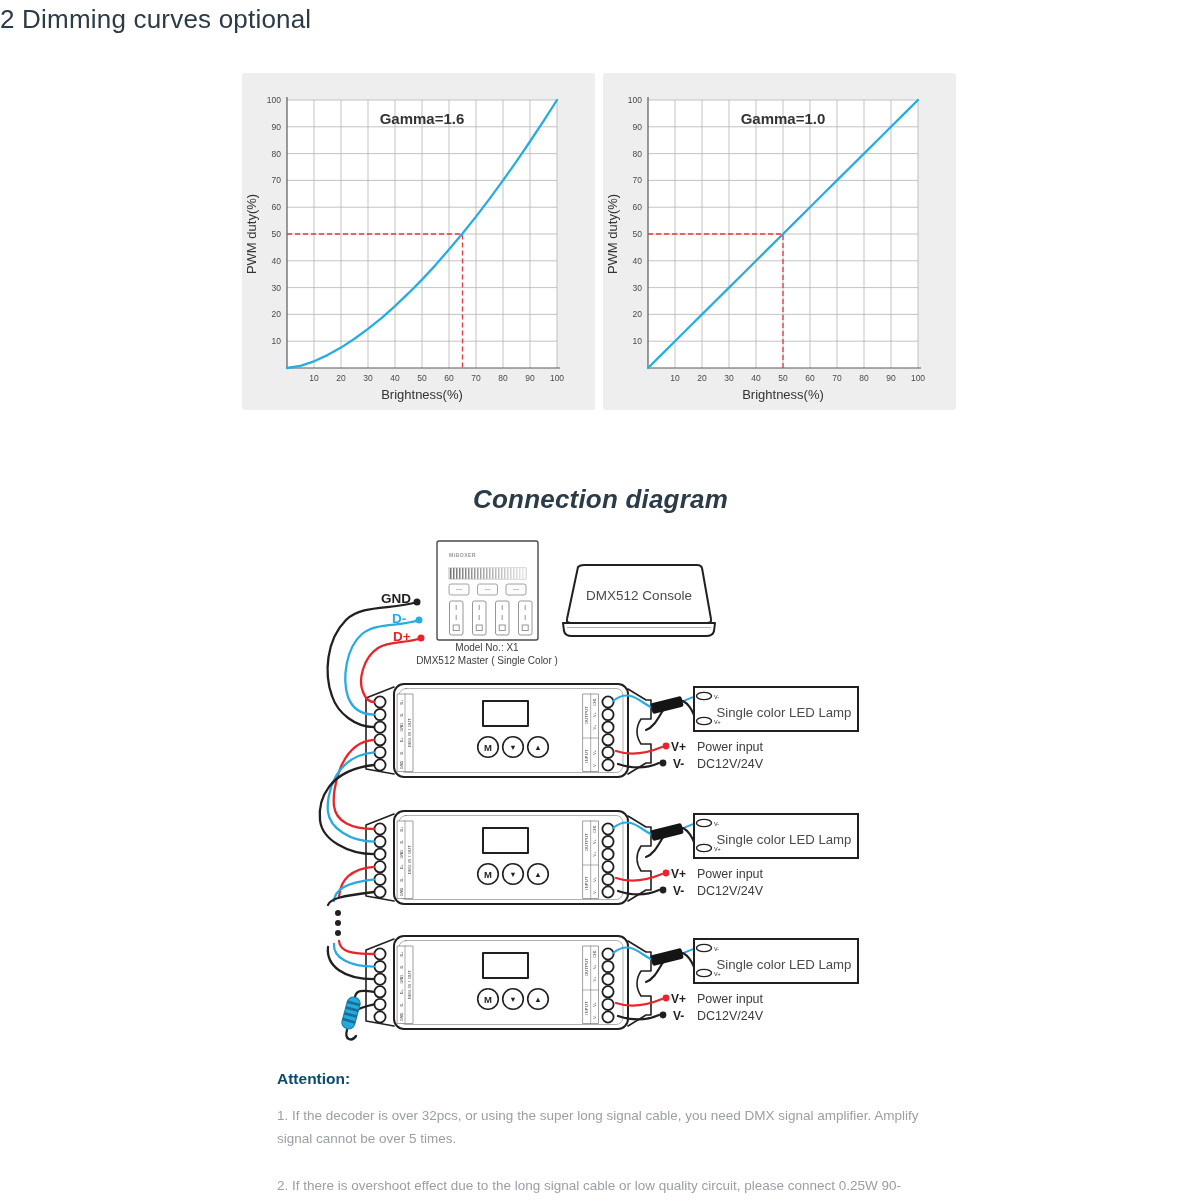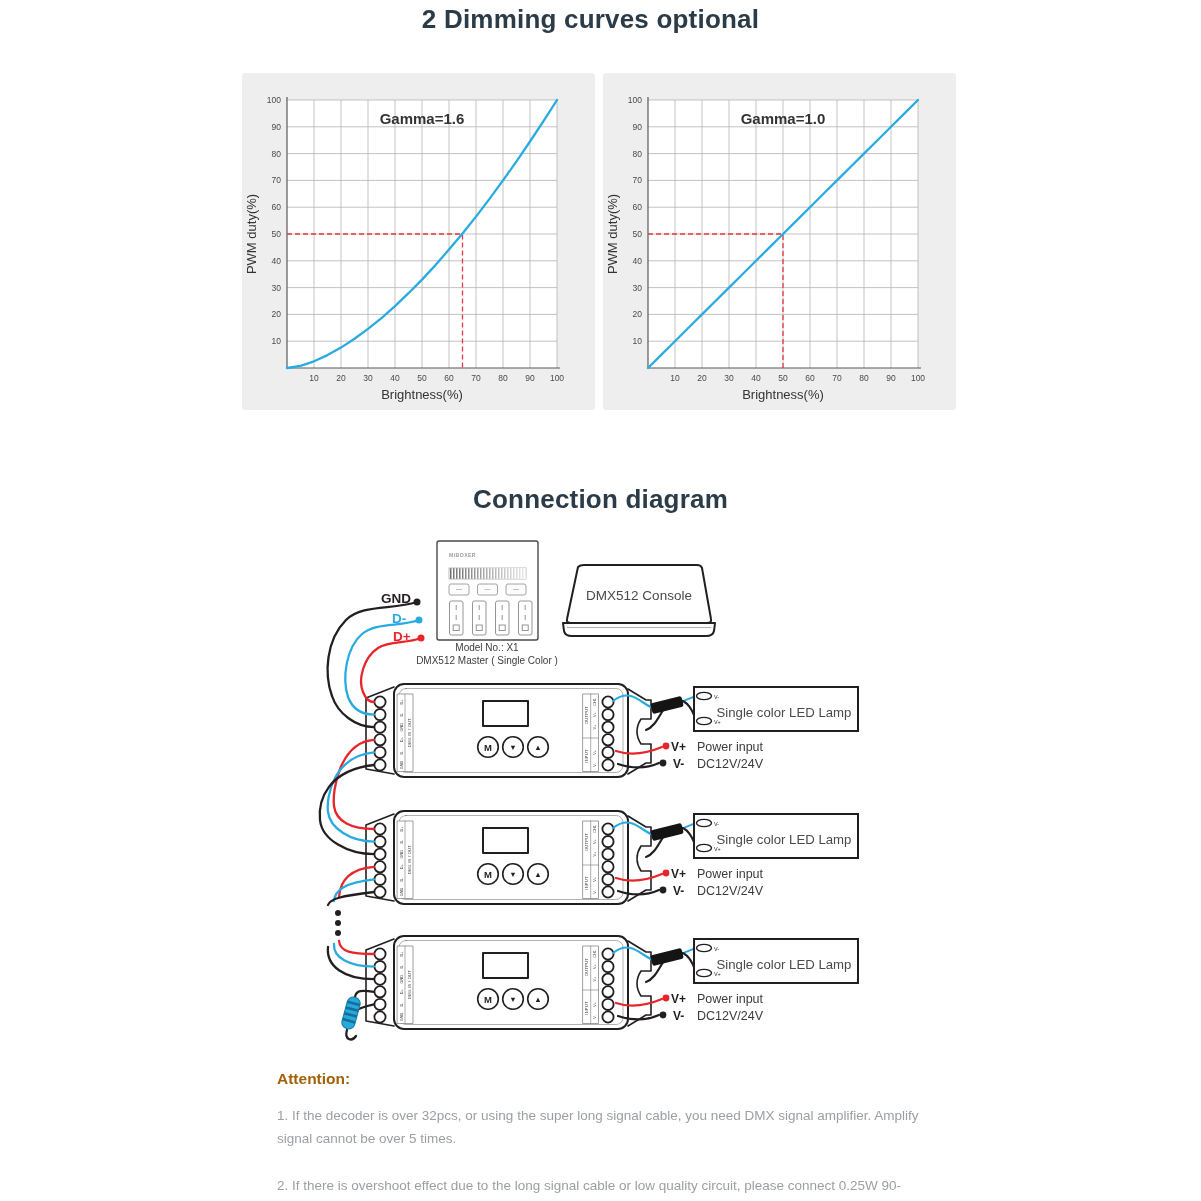--- a/index.html
+++ b/index.html
@@ -1,42 +1,42 @@
 <!DOCTYPE html>
 <html><head>
 <meta charset="utf-8">
 <style>
   html,body{margin:0;padding:0;background:#fff;}
   #page{position:relative;width:1201px;height:1201px;background:#fff;overflow:hidden;
         font-family:"Liberation Sans",sans-serif;}
-  .h1{position:absolute;top:4px;left:0;width:1181px;text-align:center;
-      font-size:26px;font-weight:700;color:#2b3b47;letter-spacing:.2px;}
+  .h1{position:absolute;top:4px;left:0;width:1181px;text-align:left;
+      font-size:26px;font-weight:400;color:#2b3b47;letter-spacing:.2px;}
   .h2{position:absolute;top:484px;left:0;width:1201px;text-align:center;
-      font-size:26px;font-weight:800;color:#2b3b47;letter-spacing:.2px;}
+      font-size:26px;font-weight:800;color:#2b3b47;letter-spacing:.2px;font-style:italic;}
   .chart-panel{position:absolute;top:73px;width:353px;height:337px;background:#eeeeee;border-radius:3px;}
   #chart0{left:242px;} #chart1{left:603px;}
   .tick{font:8.5px "Liberation Sans",sans-serif;fill:#4a4a4a;}
   .ctitle{font:600 15px "Liberation Sans",sans-serif;fill:#333;}
   .clabel{font:13px "Liberation Sans",sans-serif;fill:#333;}
   #diagram{position:absolute;left:300px;top:530px;}
   #diagram text{font-family:"Liberation Sans",sans-serif;}
   .d-logo{font-size:5.2px;fill:#9a9a9a;letter-spacing:.4px;font-weight:700;}
   .d-tiny{font-size:3.8px;fill:#444;}
   .d-tiny2{font-size:4.1px;fill:#444;letter-spacing:.2px;}
   .d-small{font-size:5.4px;fill:#231f20;}
   .d-cap{font-size:10px;fill:#3d3d3d;}
   .d-label{font-size:13.2px;fill:#4a4a4a;}
   .d-console{font-size:13.5px;fill:#4a4a4a;}
   .d-bus{font-size:13.5px;font-weight:700;}
   .d-term{font-size:12px;font-weight:700;fill:#231f20;}
   .d-power{font-size:12.5px;fill:#3c3c3c;}
   .d-btn{font-size:9.5px;font-weight:600;fill:#231f20;}
   .d-tri{font-size:7.5px;fill:#231f20;}
   .attention{position:absolute;left:277px;top:1070px;width:648px;}
-  .attention h3{margin:0 0 12px 0;font-size:15.5px;font-weight:600;color:#a16207;}
+  .attention h3{margin:0 0 12px 0;font-size:15.5px;font-weight:600;color:#0c4a6e;}
   .attention p{margin:16px 0 24px 0;font-size:13.5px;line-height:23px;color:#9b9ea3;font-weight:400;}
 </style>
 </head>
 <body>
 
 <div id="page">
 
   <div class="h1">2 Dimming curves optional</div>
 
   <div class="chart-panel" id="chart0"><svg viewBox="0 0 353 337" width="353" height="337">

